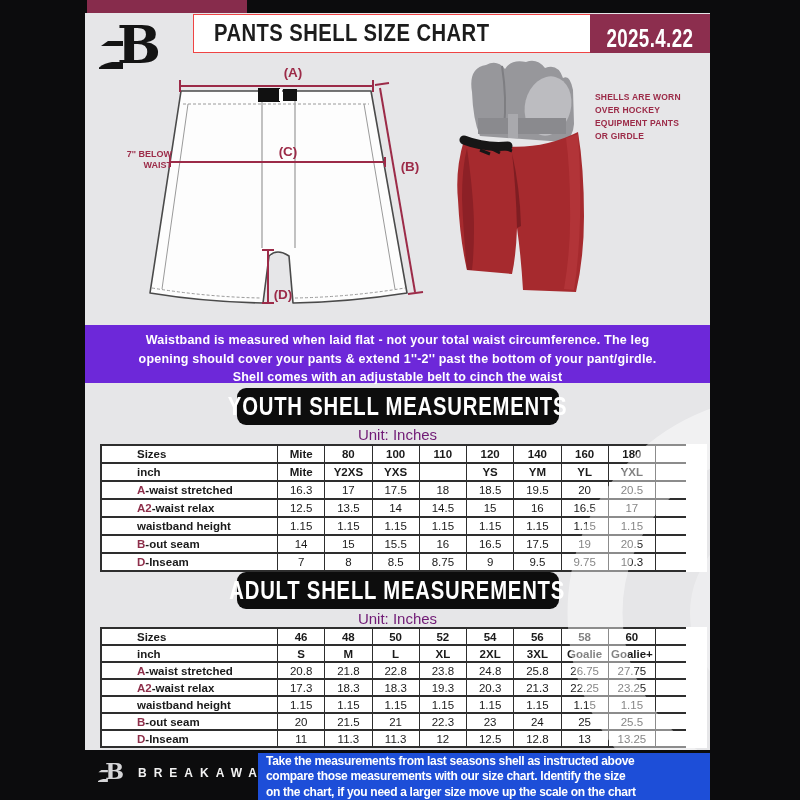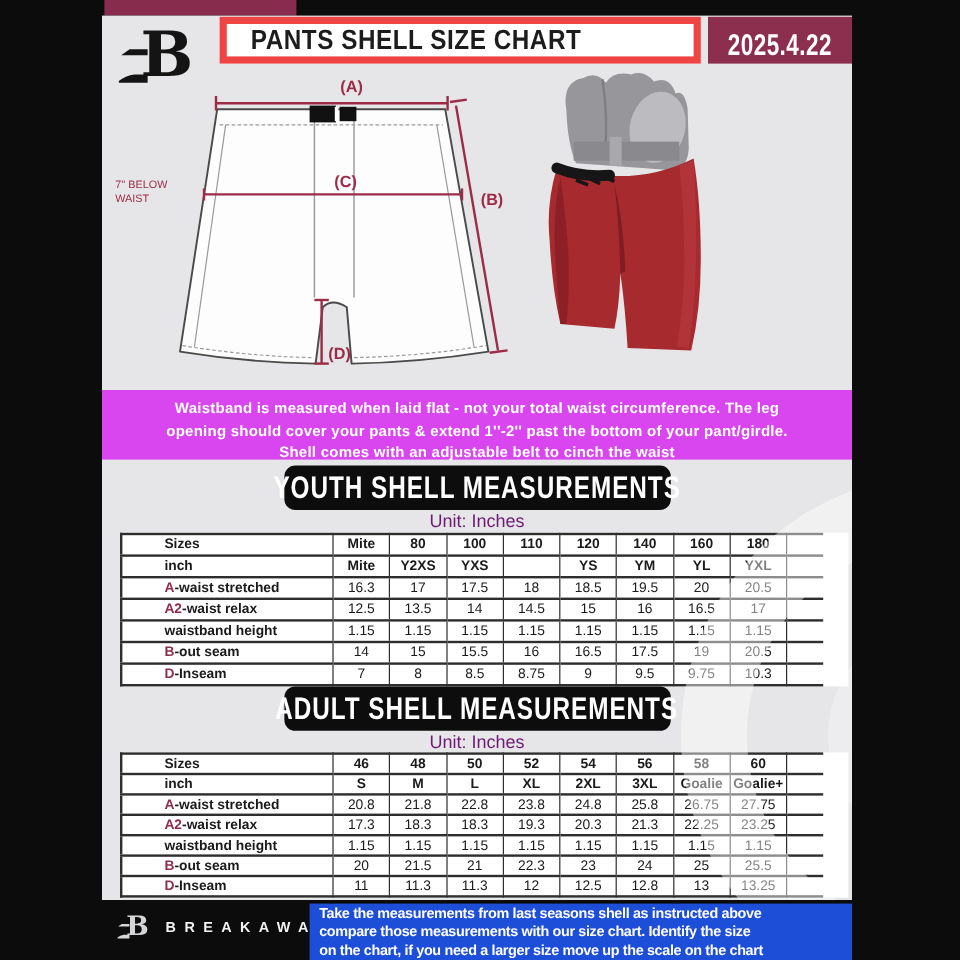--- a/index.html
+++ b/index.html
@@ -7,22 +7,22 @@
     width:800px;height:800px;position:relative;overflow:hidden;
     background:#0c0c0d;font-family:"Liberation Sans",sans-serif;
   }
   .panel{
     position:absolute;left:85px;top:13px;width:625px;height:737px;
     background:#e6e6e8;overflow:hidden;
   }
   
   .top-tab{position:absolute;left:87px;top:0;width:160px;height:13px;background:#872c4c;}
   .title-box{
-    position:absolute;left:98px;top:1px;width:401px;height:39px;background:#ffffff;
-    border:6px solid #ef4444;box-sizing:border-box;display:flex;align-items:center;
+    position:absolute;left:108px;top:1px;width:401px;height:39px;background:#ffffff;
+    border:1px solid #ef4444;box-sizing:border-box;display:flex;align-items:center;
   }
   .title-box .ttl{
     font-size:23px;font-weight:bold;color:#1c1c1c;letter-spacing:.5px;white-space:nowrap;
     transform:scaleX(.88);transform-origin:left center;margin-left:20px;
   }
   .date-box{
     position:absolute;left:505px;top:1px;width:120px;height:39px;background:#8c2e4e;
     display:flex;align-items:flex-end;justify-content:center;
   }
   .date-box .dt{
@@ -30,31 +30,31 @@
     transform:scaleX(.75);letter-spacing:.5px;
   }
   .logo-hdr{position:absolute;left:14px;top:4px;width:72px;height:62px;}
   
   .shorts-svg{position:absolute;left:10px;top:45px;width:350px;height:267px;}
   .pants-svg{position:absolute;left:365px;top:45px;width:150px;height:257px;}
   .meas-label{
     position:absolute;color:#9c2b48;font-weight:bold;font-size:13.5px;text-align:center;
   }
   .below-waist{
-    position:absolute;left:11px;top:136px;width:63px;
-    color:#9c2b48;font-weight:normal;font-size:9px;line-height:11px;white-space:pre-line;
+    position:absolute;left:24px;top:136px;width:63px;text-align:right;
+    color:#9c2b48;font-weight:bold;font-size:9px;line-height:11px;white-space:pre-line;
   }
   .pants-caption{
     position:absolute;left:510px;top:78px;width:112px;
     color:#9c2b48;font-weight:bold;font-size:8.5px;line-height:13px;
     letter-spacing:.2px;white-space:pre-line;
   }
   
   .notice{
-    position:absolute;left:0;top:312px;width:625px;height:58px;background:#d946ef;
+    position:absolute;left:0;top:312px;width:625px;height:58px;background:#6d28d9;
     color:#ffffff;font-size:12.5px;font-weight:bold;line-height:18.5px;text-align:center;
     white-space:pre-line;padding-top:6px;box-sizing:border-box;letter-spacing:.2px;
   }
   
   .pill{
     position:absolute;left:0;right:0;margin:auto;width:322px;height:37px;background:#0d0d0d;
     border-radius:9px;display:flex;align-items:center;justify-content:center;
   }
   .pill .pt{
     color:#fff;font-weight:bold;font-size:26px;white-space:nowrap;
@@ -183,20 +183,24 @@
     <rect x="58" y="56" width="10" height="24" fill="#a9a9ad"></rect>
 
     <path d="M14,82 Q5,112 8,142 Q10,182 17,212 L62,216 Q66,198 67,170 Q71,198 73,232 L126,234 Q134,200 134,158 Q134,110 128,74 Q92,92 52,88 Q30,86 14,82 Z" fill="#a62a2e"></path>
     <path d="M17,212 Q13,170 12,140 Q12,110 17,90 Q24,140 24,170 Q24,195 22,212 Z" fill="#8c2026"></path>
     <path d="M128,76 Q131,120 130,160 Q129,200 124,232 L114,231 Q121,190 120,150 Q120,110 116,80 Z" fill="#b23438"></path>
     <path d="M67,170 Q66,130 62,95 Q70,130 71,168 Z" fill="#7e1d22"></path>
 
     <path d="M14,82 Q34,90 58,88" stroke="#161616" stroke-width="9" fill="none" stroke-linecap="round"></path>
     <path d="M30,92 L40,96 M42,91 L50,95 M54,90 L62,93" stroke="#161616" stroke-width="3" fill="none"></path>
   </svg>
+  <div class="pants-caption">SHELLS ARE WORN
+OVER HOCKEY
+EQUIPMENT PANTS
+OR GIRDLE</div>
 
   <div class="notice">Waistband is measured when laid flat - not your total waist circumference. The leg
 opening should cover your pants &amp; extend 1''-2'' past the bottom of your pant/girdle.
 Shell comes with an adjustable belt to cinch the waist</div>
 
   <div class="pill youth">
     <span class="pt">YOUTH SHELL MEASUREMENTS</span>
   </div>
   <div class="unit u1">Unit: Inches</div>
   <div class="tbl-block youth">

